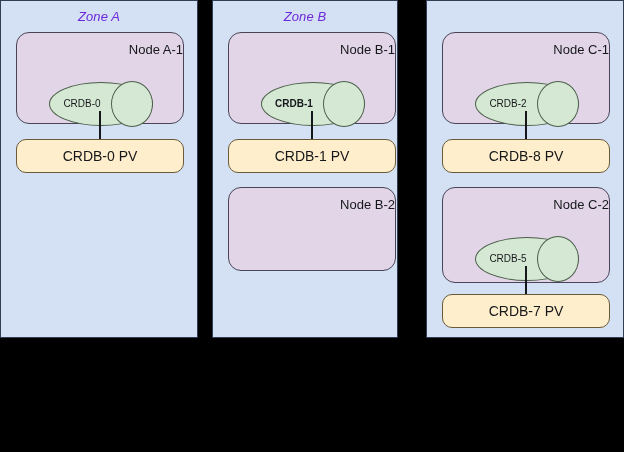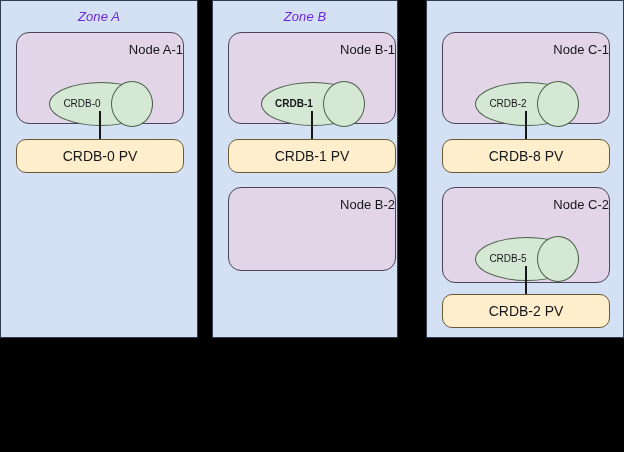--- a/index.html
+++ b/index.html
@@ -192,17 +192,17 @@
       <div class="cylinder" style="left:32px; top:49px; width:104px; height:44px;">
         <div class="cyl-body"></div>
         <div class="cyl-cap" style="right:0px; width:42px;"></div>
         <div class="cyl-label" style="left:0px; width:66px;">CRDB-5</div>
       </div>
     </div>
 
     <div class="connector" style="left:98px; top:265px; height:28px;"></div>
 
     <div class="pv" style="left:15px; top:293px; width:168px; height:34px;">
-      <span class="pv-label">CRDB-2 PV</span>
+      <span class="pv-label">CRDB-7 PV</span>
     </div>
   </div>
 
 </div>
 
 </body></html>

